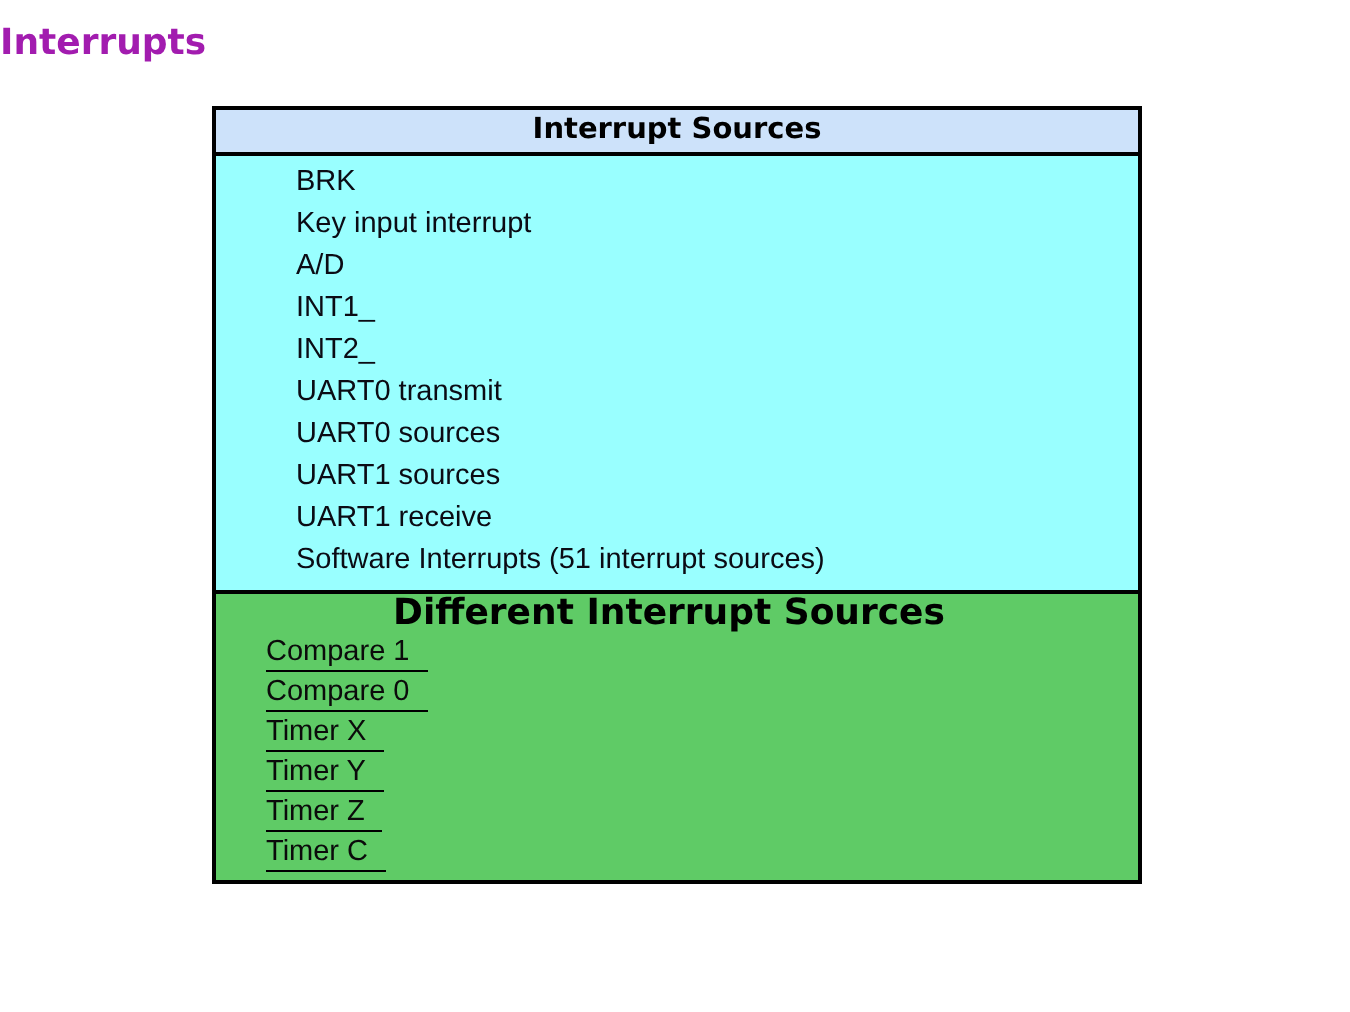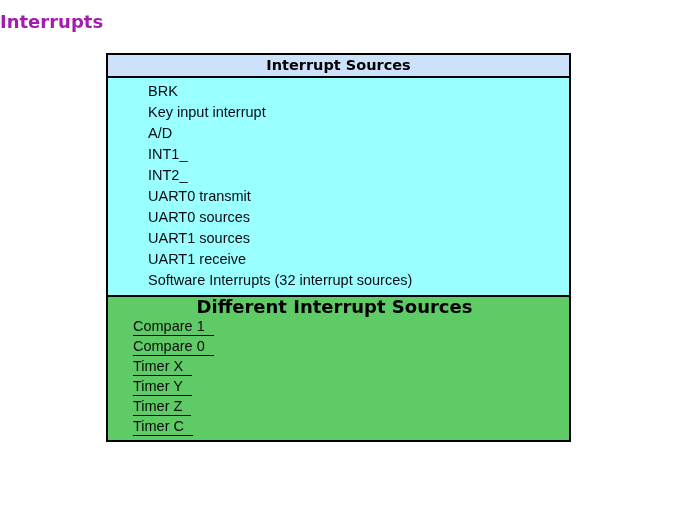--- a/index.html
+++ b/index.html
@@ -97,21 +97,21 @@
   <div class="cyan-section" style="background: rgb(153, 255, 255);">
       <div class="row">BRK</div>
       <div class="row">Key input interrupt</div>
       <div class="row">A/D</div>
       <div class="row">INT1_</div>
       <div class="row">INT2_</div>
       <div class="row">UART0 transmit</div>
       <div class="row">UART0 sources</div>
       <div class="row">UART1 sources</div>
       <div class="row">UART1 receive</div>
-      <div class="row">Software Interrupts (32 interrupt sources)</div>
+      <div class="row">Software Interrupts (51 interrupt sources)</div>
     </div>
 
   <div class="green-section" style="background: rgb(95, 203, 102); border-top-color: rgb(0, 0, 0);">
     <div class="green-head">Different Interrupt Sources</div>
     <div class="green-rows">
         <div class="link-row">
         <span class="ulink">Compare 1</span>
       </div>
         <div class="link-row">
         <span class="ulink">Compare 0</span>

